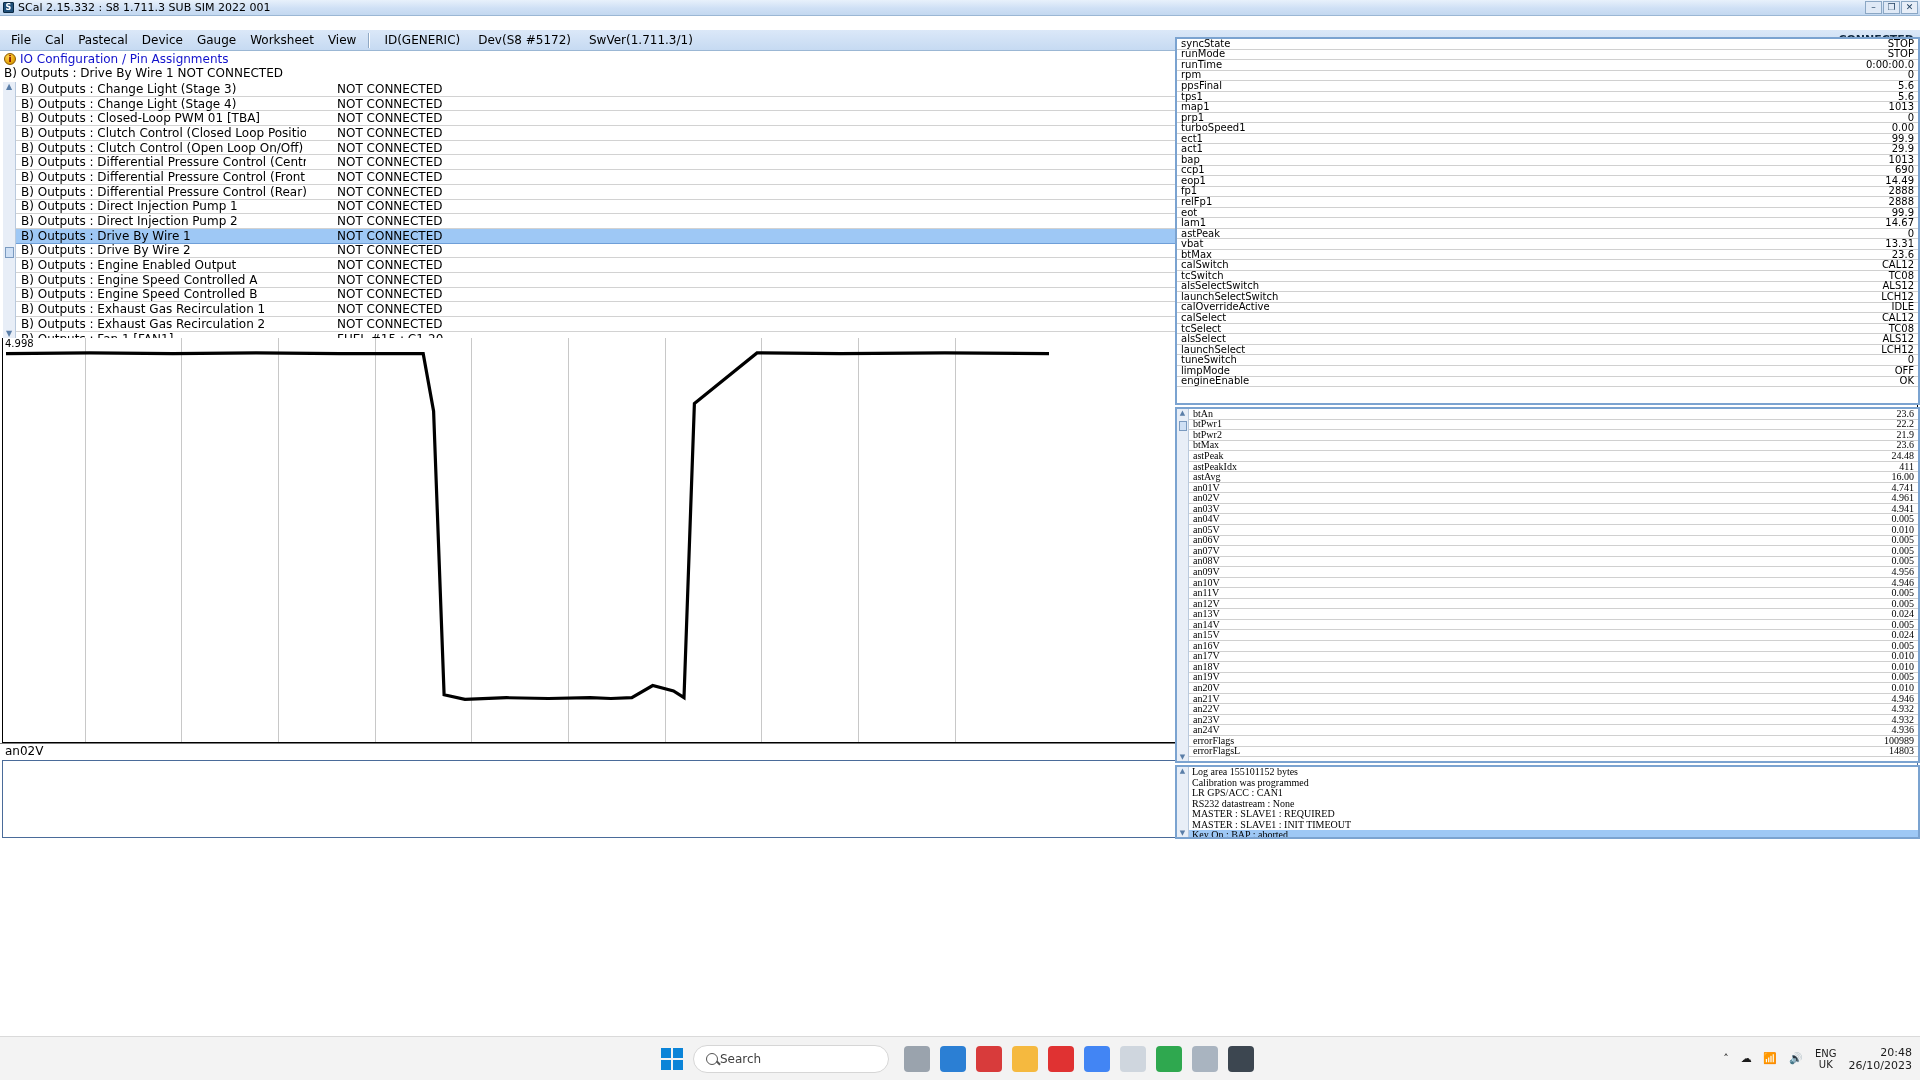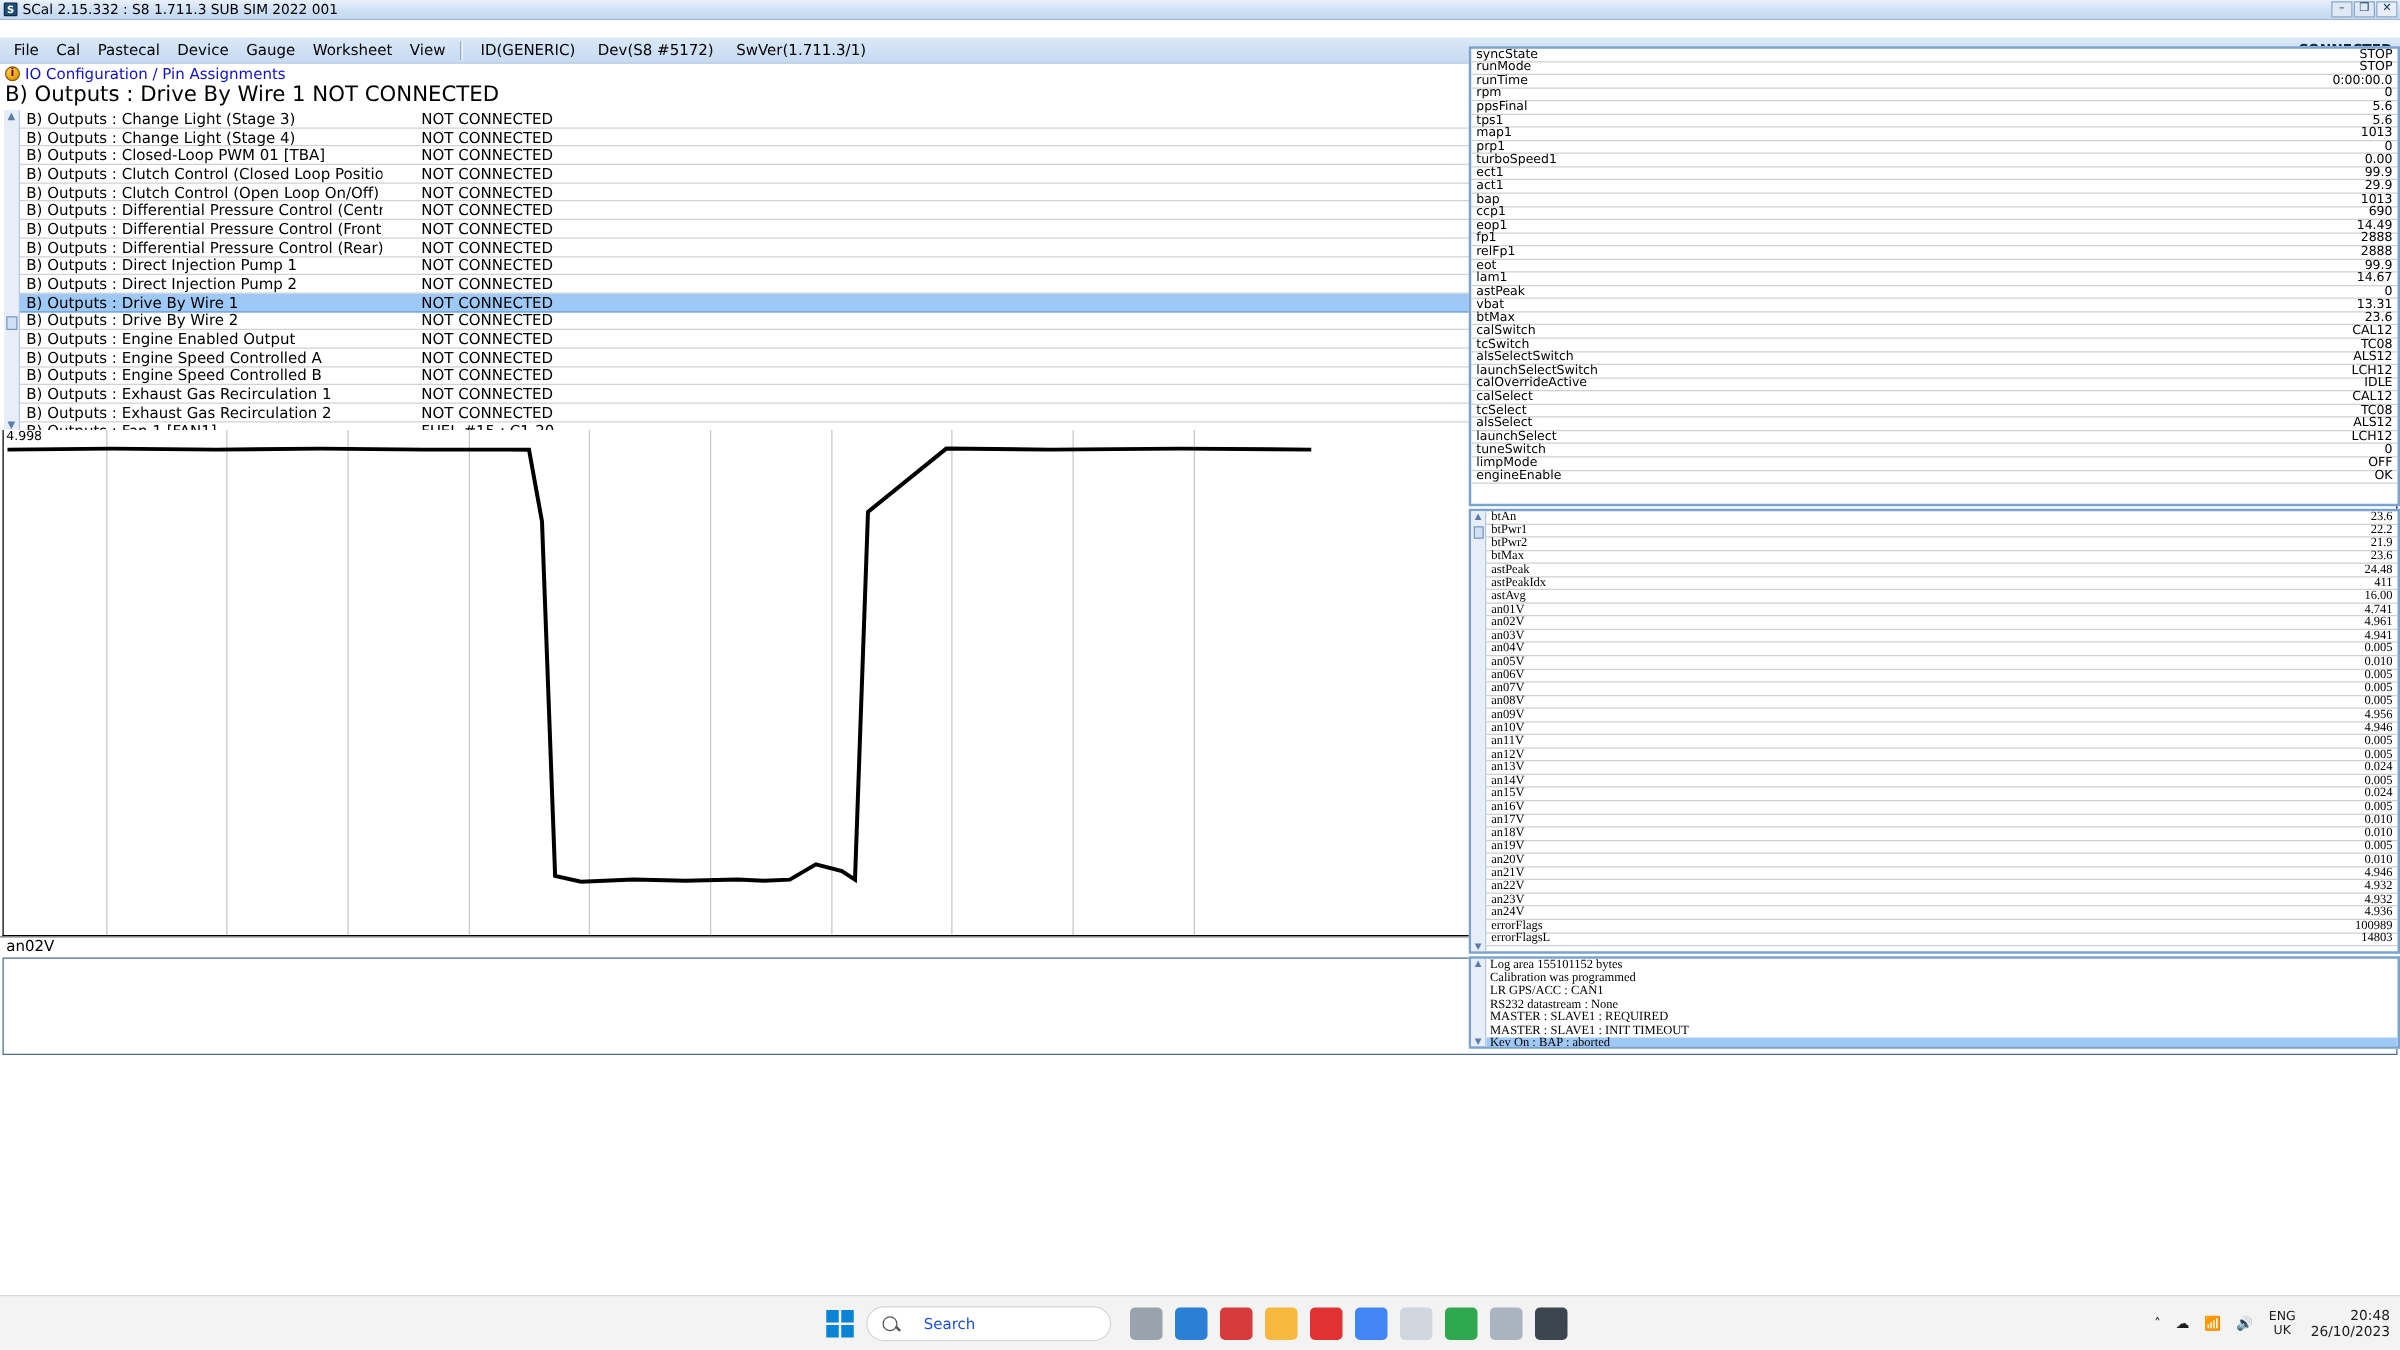--- a/index.html
+++ b/index.html
@@ -54,21 +54,21 @@
     display:flex;align-items:center;gap:4px;padding:1px 0 0 4px;
     color:#1111cc; font-size:12px;
   }
   .info-ico{
     width:12px;height:12px;border-radius:50%;
     background:radial-gradient(circle at 35% 30%, #ffd24d, #e8a80d 60%, #b87a00);
     border:1px solid #8a5a00; color:#7a0000; font-size:9px; font-weight:bold;
     line-height:11px; text-align:center; flex:none;
   }
   .pinuse{ padding-left:4px; font-size:12px; }
-  .pinsel{ padding-left:4px; font-size:17px; }
+  .pinsel{ padding-left:4px; font-size:12px; }
   .btnrow{ position:absolute; right:3px; top:8px; display:flex; gap:5px;}
   .tbtn{
     border:1px solid #6e8bab; background:#cfe0f5; color:#0b2a4a;
     font-size:11px; padding:1px 6px; min-width:30px; text-align:center;
     border-radius:1px;
   }
   .tbtn.dis{ background:#d4d0c8; border:1px solid #9b9b94; color:#8c8c86;}
   
   .listwrap{
     position:relative; margin:2px 2px 0 2px; height:256px; overflow:hidden;
@@ -139,21 +139,21 @@
     background:#f3f3f3; border-top:1px solid #dadada;
     display:flex;align-items:center;
   }
   .tb-center{ position:absolute; left:50%; transform:translateX(-50%);
               display:flex;align-items:center;gap:10px;}
   .win-logo{ width:22px;height:22px;display:grid;grid-template-columns:1fr 1fr;
              grid-template-rows:1fr 1fr; gap:2px;}
   .win-logo i{ background:#0b84d8; display:block;}
   .searchbox{
     width:196px;height:28px;border-radius:14px;background:#fff;border:1px solid #d6d6d6;
-    display:flex;align-items:center;gap:21px;padding:0 12px;font-size:12px;color:#1d4ed8;
+    display:flex;align-items:center;gap:2px;padding:0 12px;font-size:12px;color:#404040;
   }
   .srch-ico{ width:12px;height:12px;border:1.6px solid #555;border-radius:50%;position:relative;flex:none;}
   .srch-ico:after{content:"";position:absolute;width:5px;height:1.6px;background:#555;
                   transform:rotate(45deg);right:-4px;bottom:0px;}
   .tkicon{ width:26px;height:26px;border-radius:4px;margin:0 5px;flex:none;}
   .tray{ position:absolute;right:8px;display:flex;align-items:center;gap:12px;font-size:11px;color:#1b1b1b;}
   .tray .lang{ line-height:11px;text-align:center;font-size:10px;}
   .clock{ text-align:right;font-size:11px;line-height:13px;}
 </style>
 </head>

